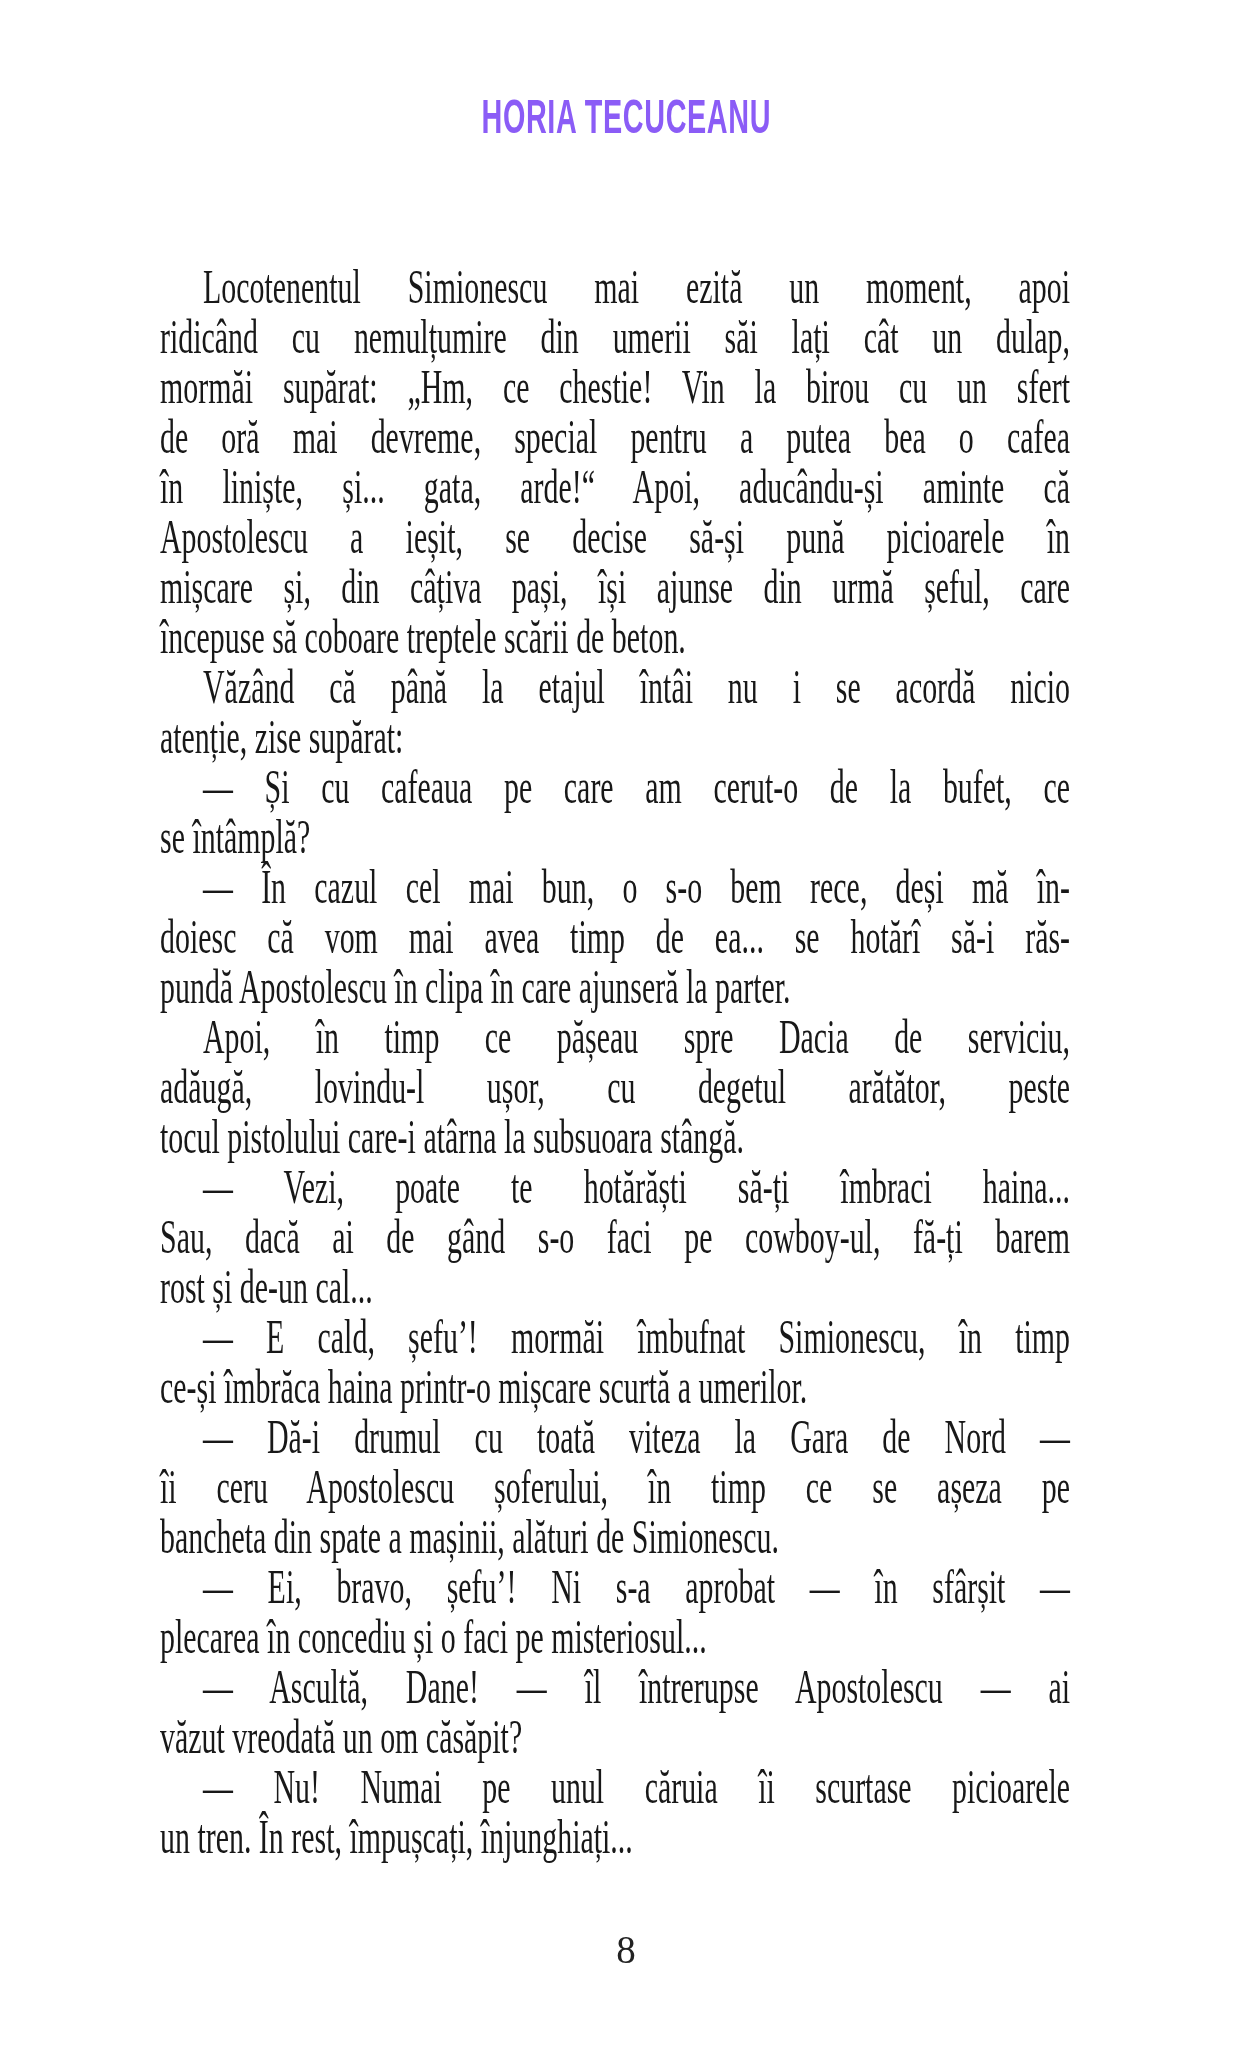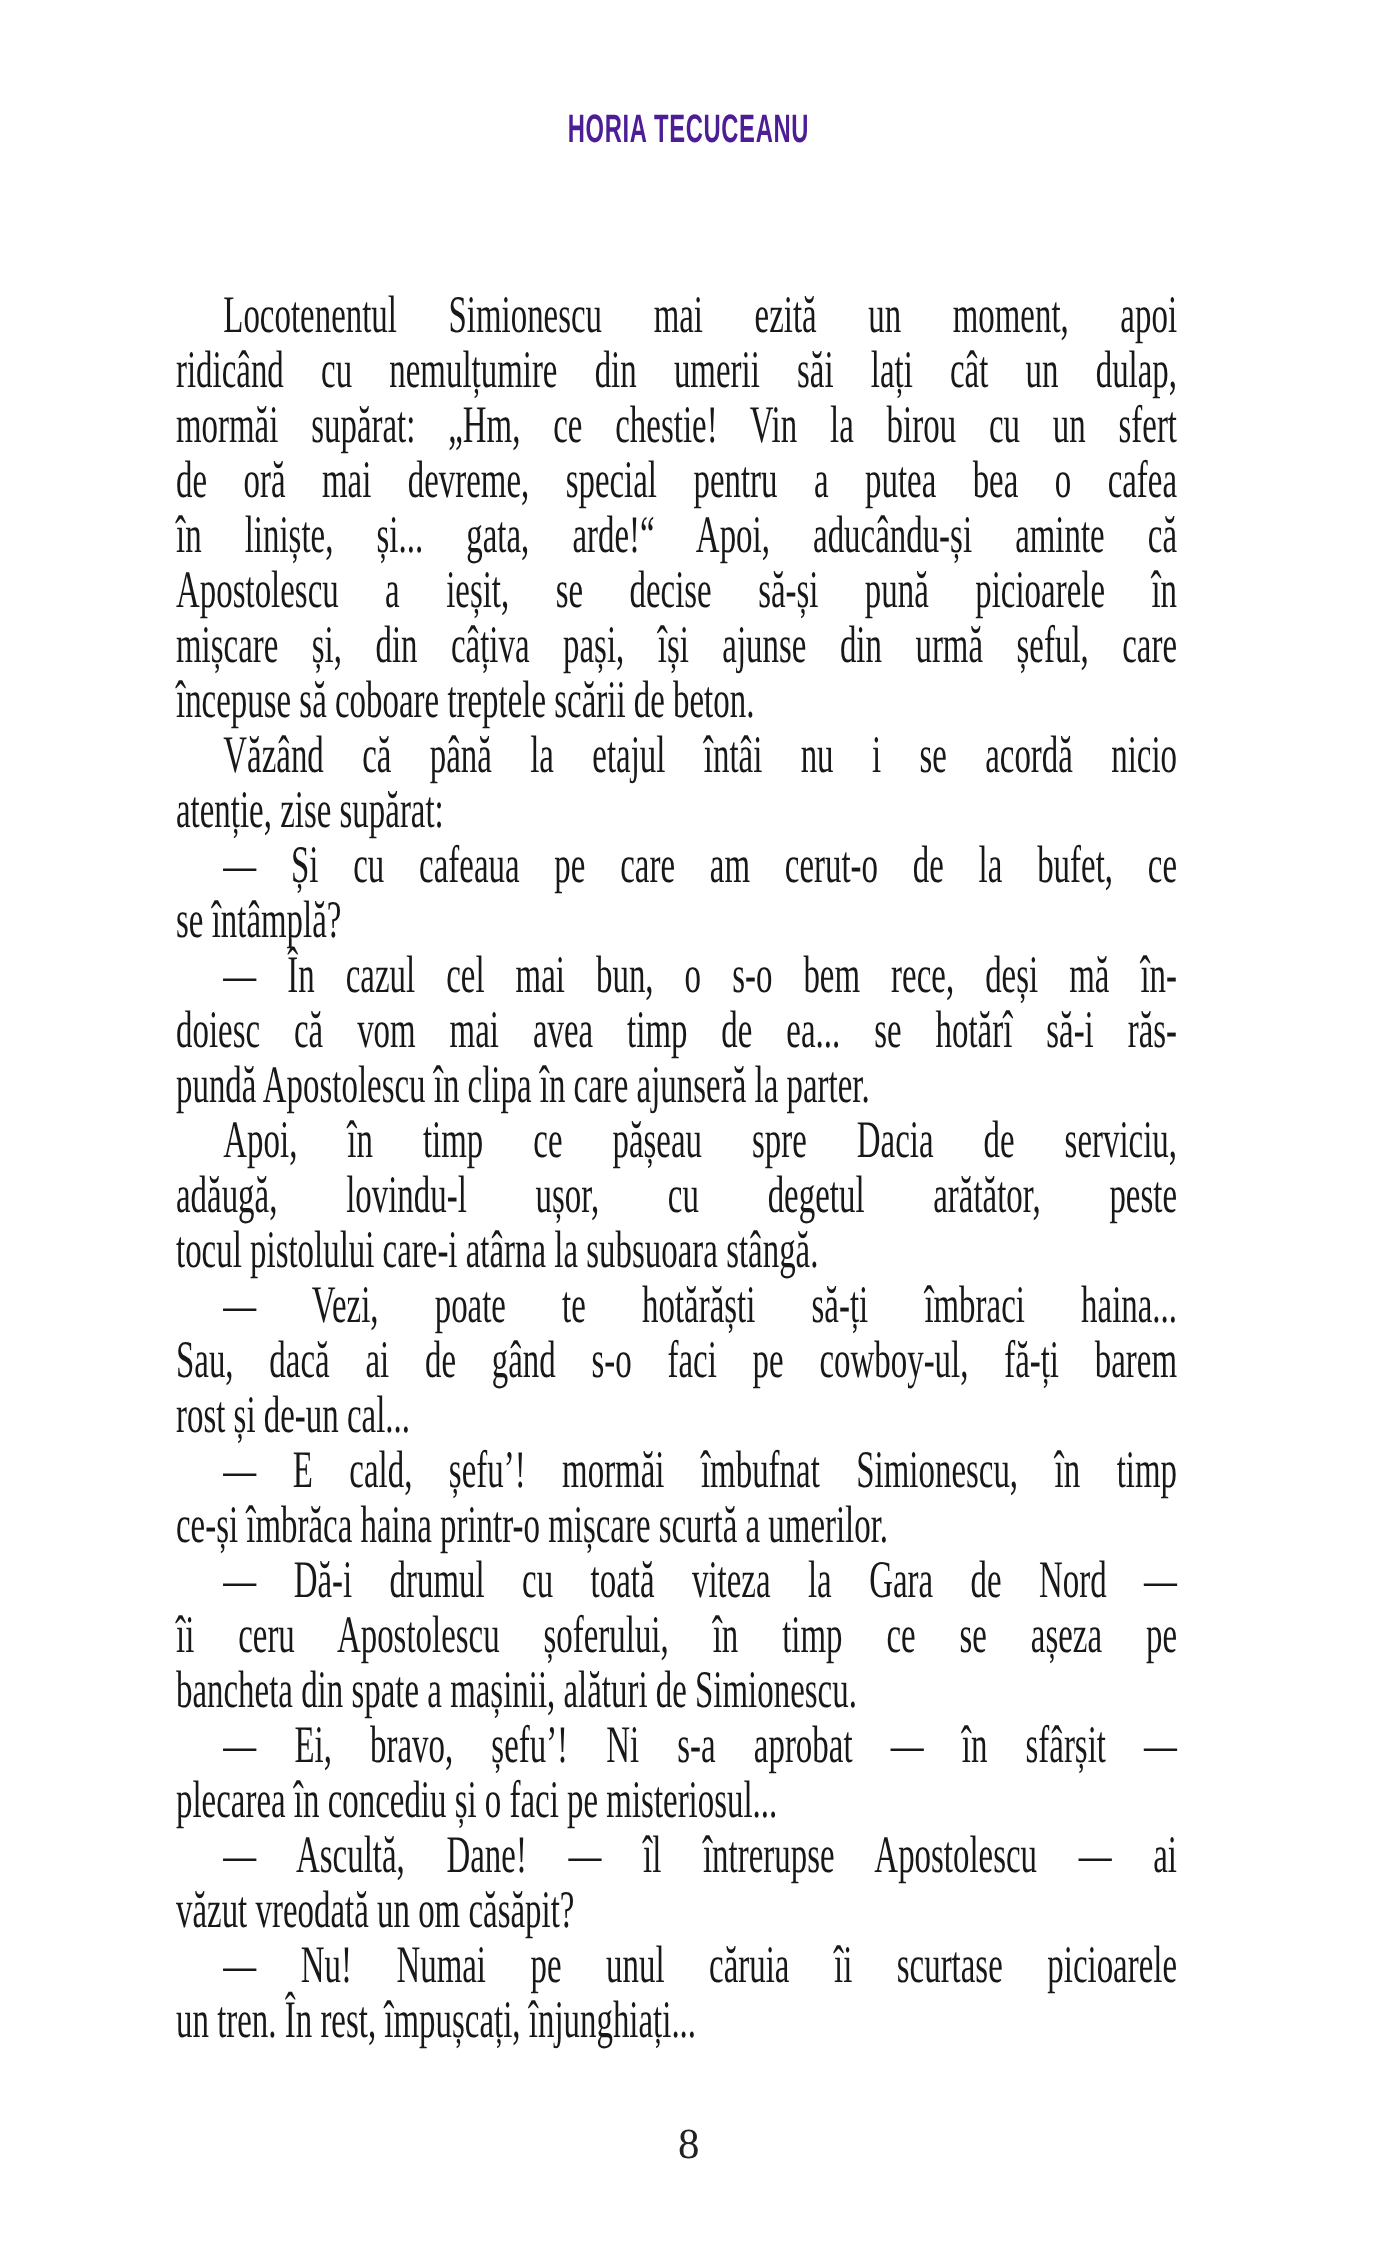--- a/index.html
+++ b/index.html
@@ -13,23 +13,23 @@
   }
   .page {
     position: absolute; inset: 0;
     background: #ffffff;
   }
   .running-header {
     position: absolute; top: 99px; left: 0; width: 1252px;
     text-align: center;
     font-family: "Liberation Sans", "DejaVu Sans", sans-serif;
     font-weight: 700;
-    font-size: 36px; line-height: 36px;
+    font-size: 48px; line-height: 36px;
     letter-spacing: 1px;
-    color: #4c1d95;
+    color: #8b5cf6;
     white-space: nowrap;
   }
   .running-header .squeeze {
     display: inline-block;
     transform: scaleX(0.60);
   }
   
   .body-text {
     position: absolute;
     left: 160px; top: 262px;

